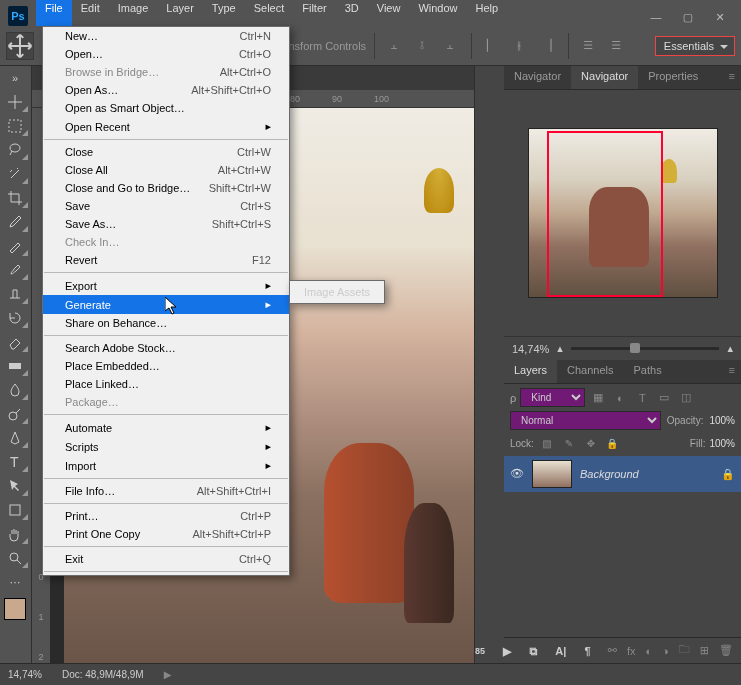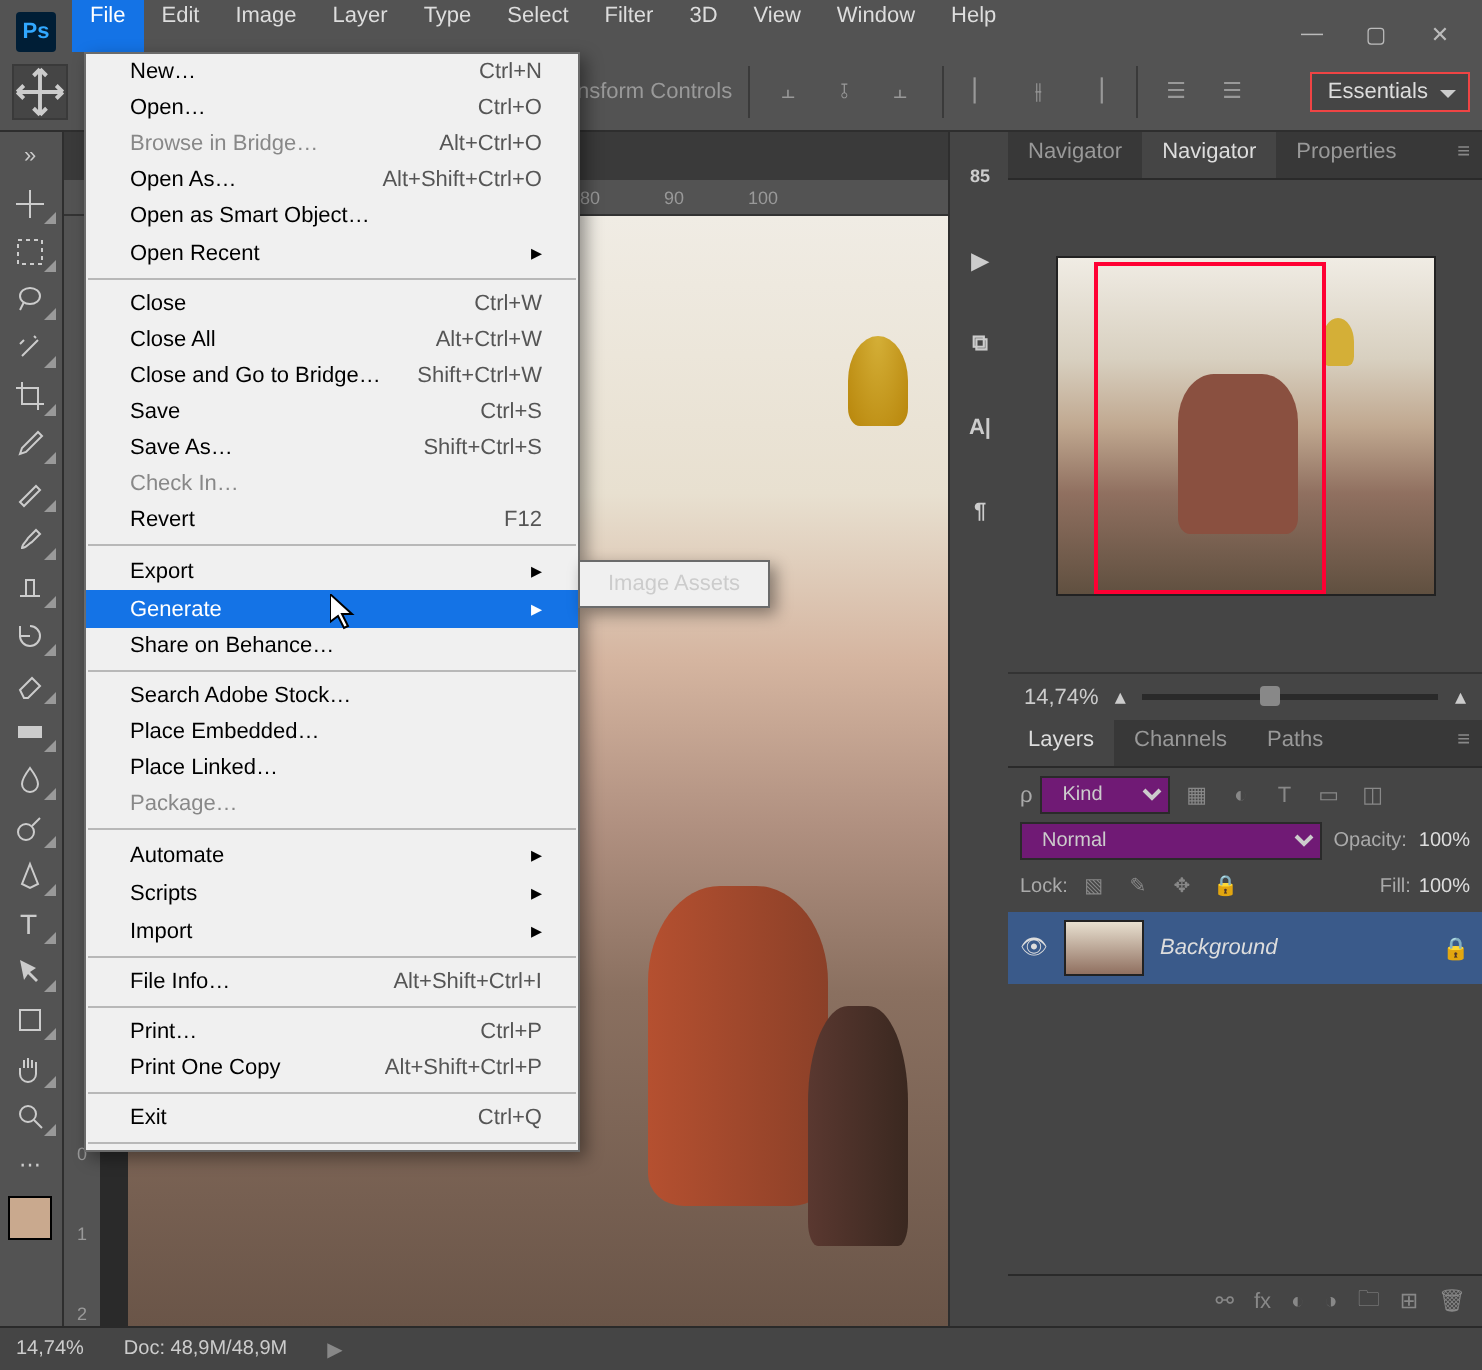--- a/index.html
+++ b/index.html
@@ -24,21 +24,21 @@
 .tool.corner::after { content: ""; position: absolute; right: 2px; bottom: 2px; border: 3px solid transparent; border-right-color: #999; border-bottom-color: #999; }
 .swatch { width: 22px; height: 22px; margin: 4px; background: #c9a98e; border: 1px solid #000; }
 .canvas-area { flex: 1; background: #2a2a2a; position: relative; overflow: hidden; }
 .doc-tabs { height: 24px; background: #3a3a3a; display: flex; align-items: center; padding-left: 4px; }
 .ruler-horiz { height: 18px; background: #535353; border-bottom: 1px solid #333; display: flex; align-items: center; font-size: 9px; color: #999; padding-left: 18px; gap: 32px; }
 .ruler-vert { position: absolute; left: 0; top: 42px; width: 18px; bottom: 0; background: #535353; display: flex; flex-direction: column; gap: 30px; padding-top: 4px; font-size: 9px; color: #999; align-items: center; }
 .canvas-photo { position: absolute; left: 32px; top: 42px; right: 0; bottom: 0; background: linear-gradient(180deg, #f0ece4 0%, #e8e0d0 25%, #d5b5a0 40%, #b09080 55%, #8a7060 70%, #6a5548 100%); overflow: hidden; }
 .dome { position: absolute; top: 60px; right: 20px; width: 30px; height: 45px; background: radial-gradient(ellipse at top, #d4af37, #b8860b); border-radius: 50% 50% 20% 20%; }
 .person1 { position: absolute; bottom: 60px; right: 60px; width: 90px; height: 160px; background: linear-gradient(90deg, #b55030, #8b4028); border-radius: 40% 40% 20% 20% / 30% 30% 10% 10%; }
 .person2 { position: absolute; bottom: 40px; right: 20px; width: 50px; height: 120px; background: linear-gradient(90deg, #5a3830, #3a2820); border-radius: 40% 40% 10% 10%; }
-.right-col { width: 30px; background: #454545; border-left: 1px solid #2e2e2e; display: flex; flex-direction: column; gap: 18px; padding-top: 10px; align-items: flex-start; font-weight: bold; }
+.right-col { width: 30px; background: #454545; border-left: 1px solid #2e2e2e; display: flex; flex-direction: row; gap: 18px; padding-top: 10px; align-items: flex-end; font-weight: bold; }
 .panels { width: 237px; background: #454545; display: flex; flex-direction: column; }
 .panel-tabs { display: flex; background: #383838; height: 24px; border-bottom: 1px solid #2a2a2a; }
 .panel-tab { padding: 4px 10px; font-size: 11px; color: #999; cursor: pointer; }
 .panel-tab.active { background: #454545; color: #ddd; }
 .navigator { height: 270px; display: flex; flex-direction: column; }
 .nav-preview { flex: 1; display: flex; align-items: center; justify-content: center; padding: 6px; }
 .nav-img { width: 190px; height: 170px; background: linear-gradient(180deg, #f0ece4 0%, #d8d0c0 30%, #c0a890 50%, #907060 70%, #605040 100%); position: relative; border: 1px solid #222; }
 .nav-red { position: absolute; left: 18px; top: 2px; width: 116px; height: 166px; border: 2px solid #ff0033; }
 .nav-dome { position: absolute; top: 30px; right: 40px; width: 16px; height: 24px; background: #d4af37; border-radius: 50% 50% 20% 20%; }
 .nav-person { position: absolute; bottom: 30px; left: 60px; width: 60px; height: 80px; background: #8a5040; border-radius: 30% 30% 10% 10%; }

